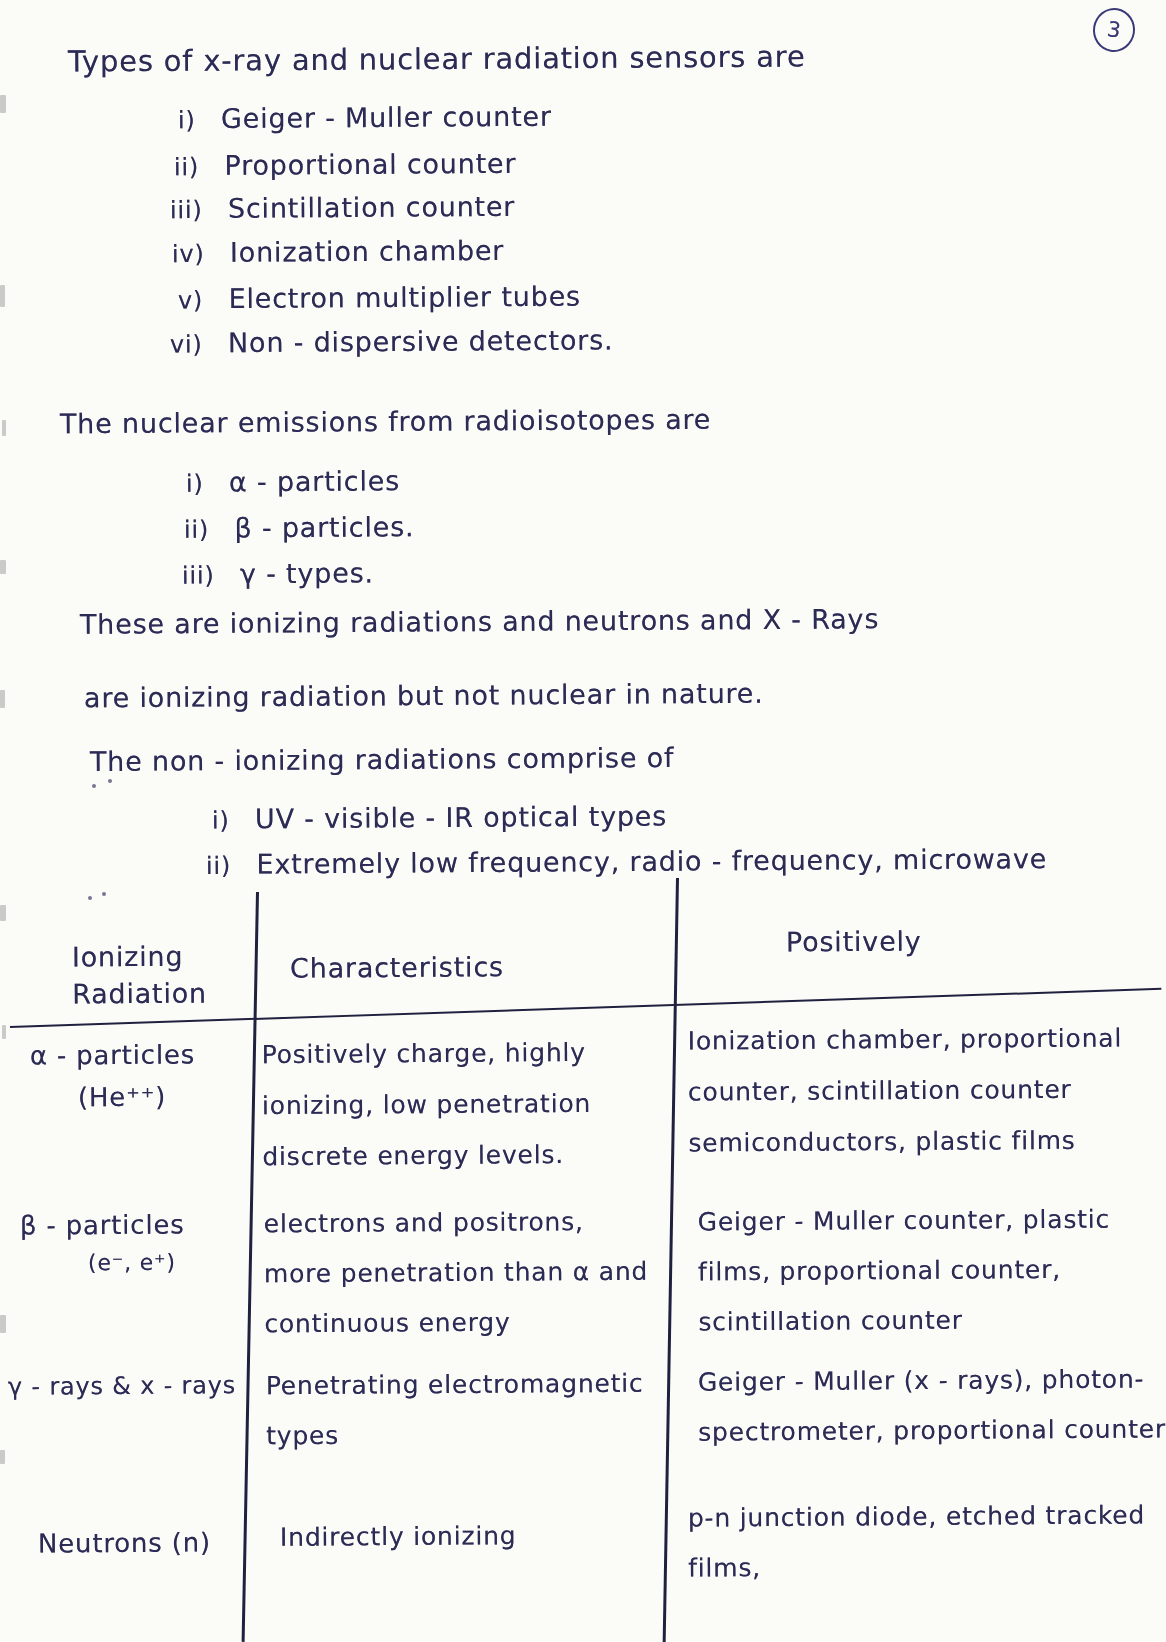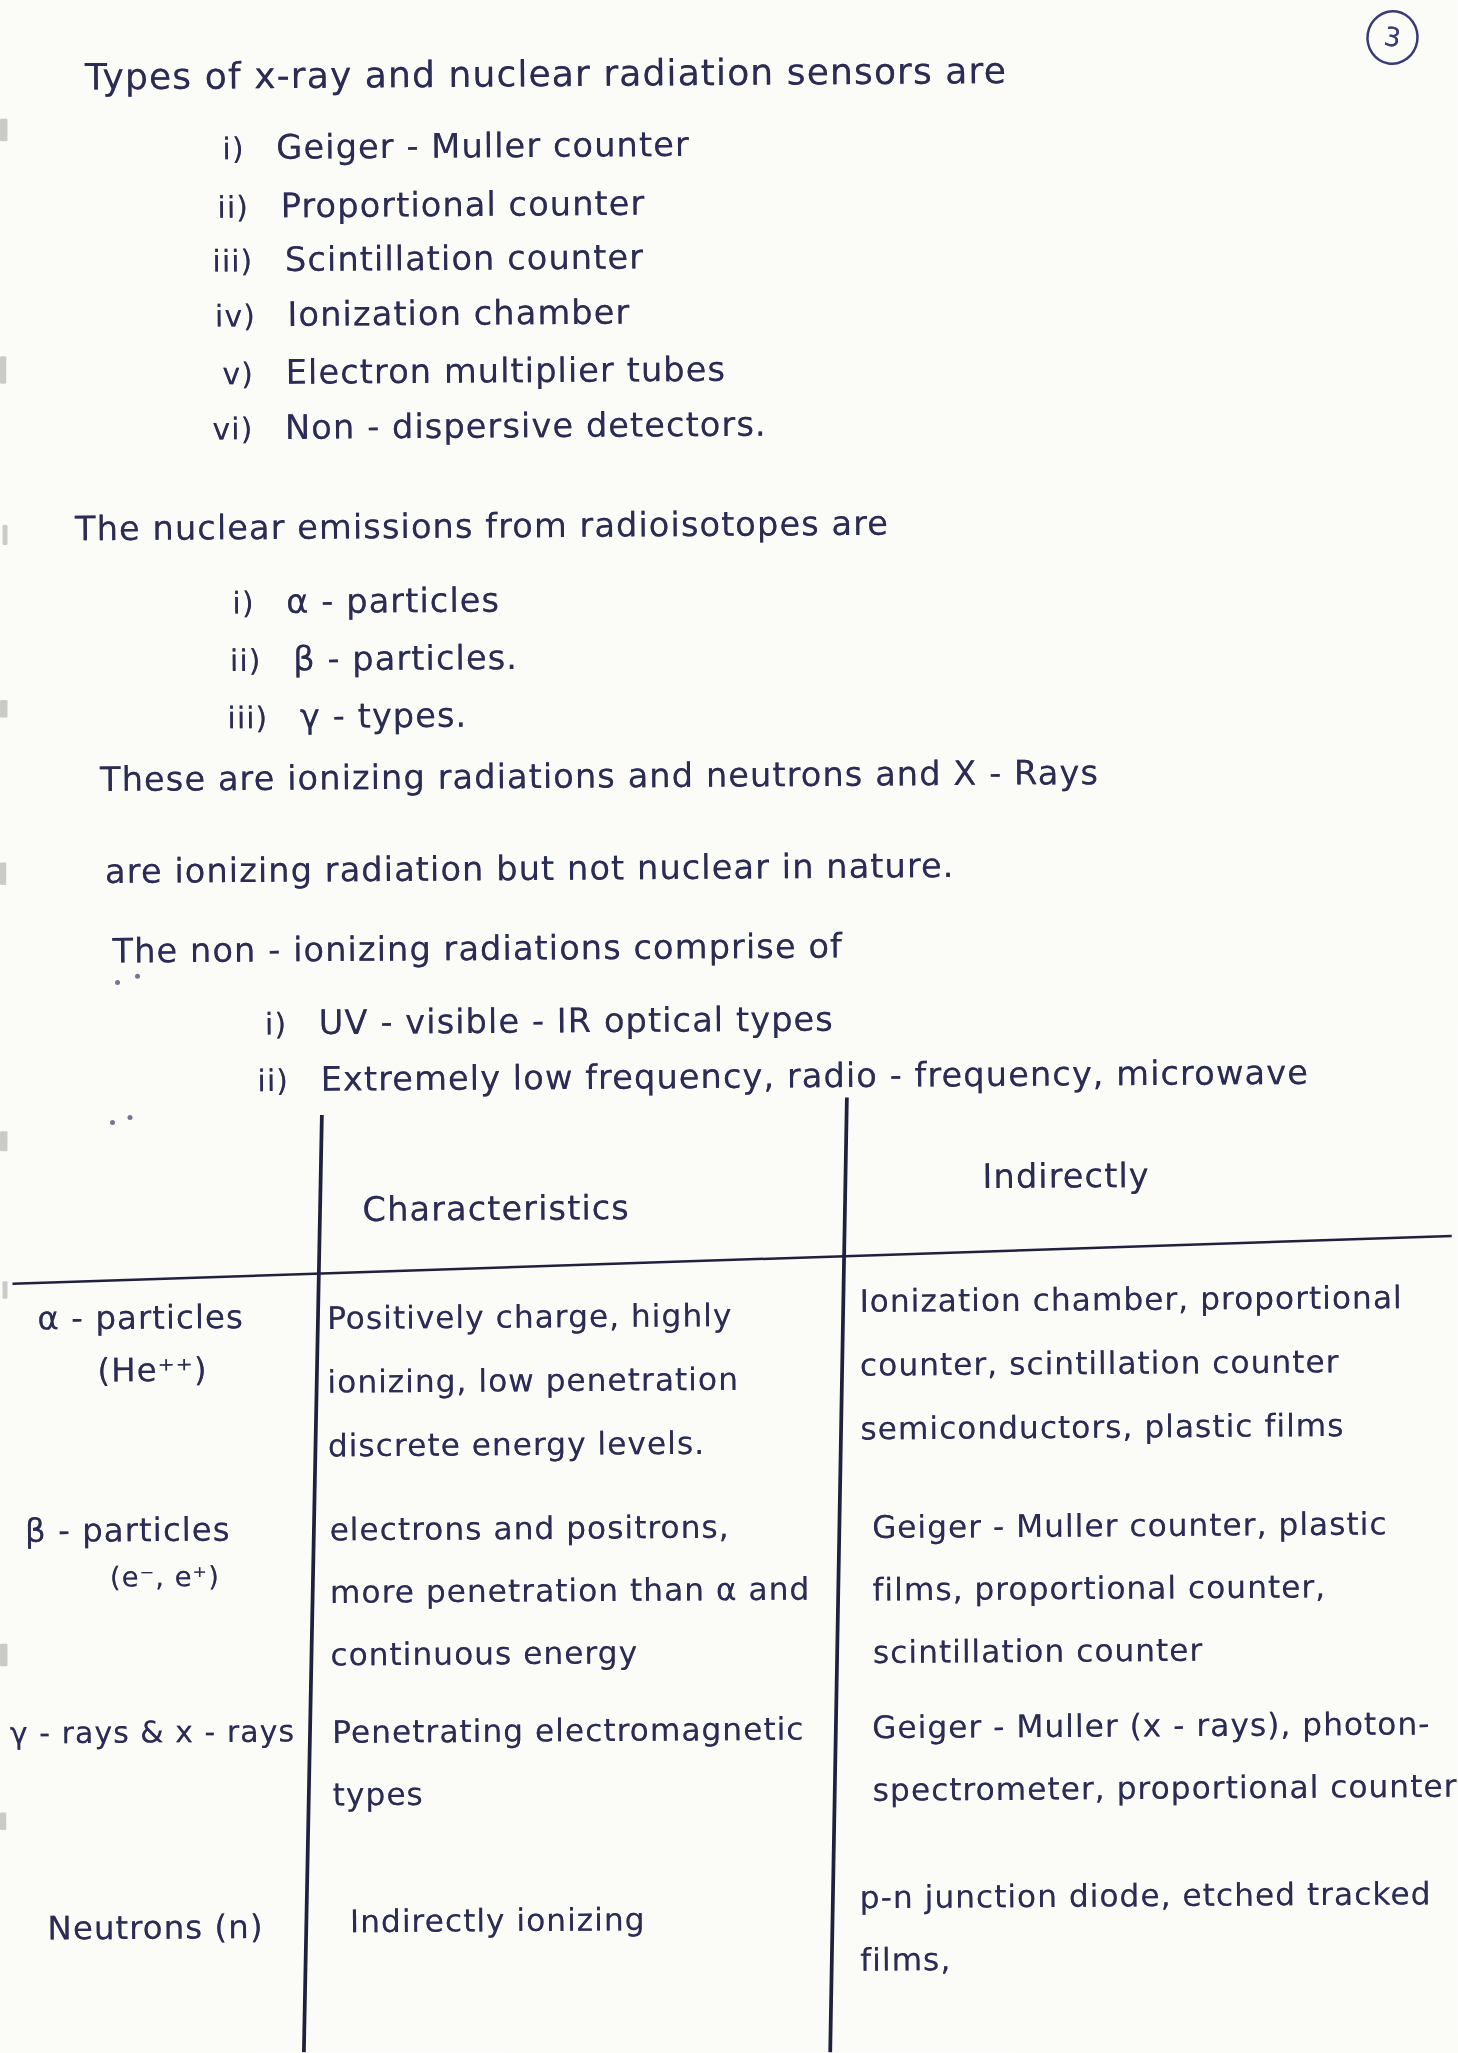--- a/index.html
+++ b/index.html
@@ -96,22 +96,24 @@
   </div>
   <div class="list-item hw fs-body" style="left:206px;top:846px;">
     <span class="numeral">ii)</span>
     <span>Extremely low frequency, radio - frequency, microwave</span>
   </div>
 
   <div class="vline" style="left:256px;top:892px;height:750px;transform:rotate(1.1deg);"></div>
   <div class="vline" style="left:676px;top:878px;height:764px;transform:rotate(1.0deg);"></div>
   <div class="hline" style="left:10px;top:1026px;width:1152px;transform:rotate(-1.9deg);"></div>
 
+  <div class="hw fs-body pre" style="left:72px;top:938px;line-height:37px;">Ionizing
+Radiation</div>
   <div class="hw fs-body" style="left:290px;top:952px;">Characteristics</div>
-  <div class="hw fs-body" style="left:786px;top:926px;">Indirectly</div>
+  <div class="hw fs-body" style="left:786px;top:926px;">Positively</div>
 
   <div class="hw fs-tab" style="left:30px;top:1040px;font-size:26px;">α - particles</div>
   <div class="hw fs-tab" style="left:78px;top:1082px;font-size:26px;">(He⁺⁺)</div>
   <div class="hw fs-tab pre" style="left:262px;top:1028px;line-height:51px;">Positively charge, highly
 ionizing, low penetration
 discrete energy levels.</div>
   <div class="hw fs-tab pre" style="left:688px;top:1014px;line-height:51px;">Ionization chamber, proportional
 counter, scintillation counter
 semiconductors, plastic films</div>
 

